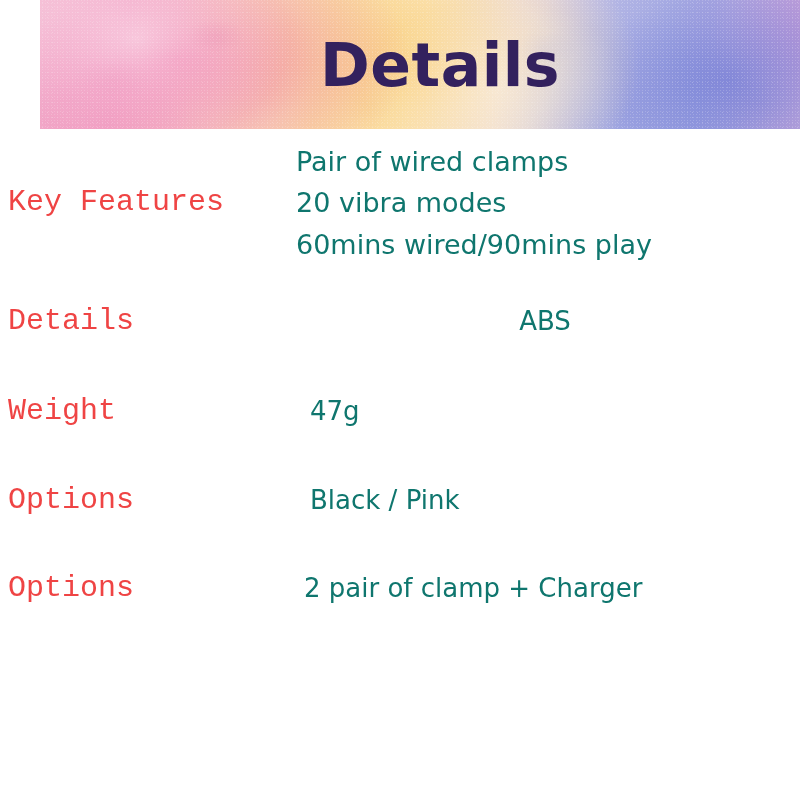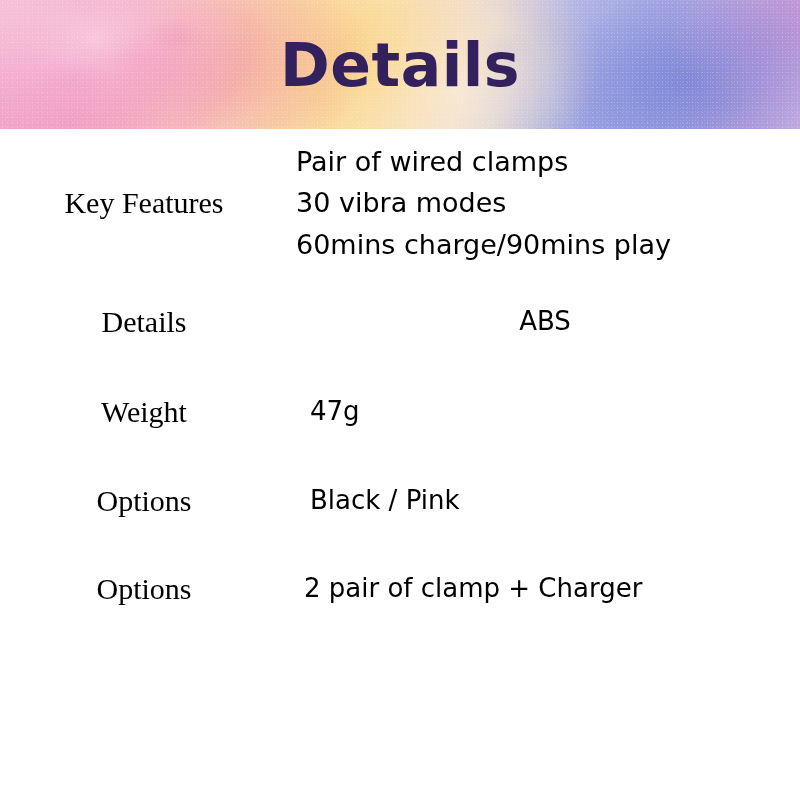--- a/index.html
+++ b/index.html
@@ -11,20 +11,21 @@
     background: #ffffff;
     font-family: "Liberation Sans", sans-serif;
     overflow: hidden;
   }
 
   .page {
     position: relative;
     width: 800px;
     height: 800px;
     background: #ffffff;
+    padding-left: 40px;
   }
 
   
   .banner {
     position: relative;
     width: 800px;
     height: 129px;
     overflow: hidden;
     background: #f6e9d8;
   }
@@ -110,35 +111,35 @@
     left: 0;
     width: 800px;
     border-collapse: collapse;
   }
 
   .spec-row { vertical-align: middle; }
 
   .spec-label {
     width: 292px;
     padding: 0 12px 0 8px;
-    text-align: center;
+    text-align: left;
     vertical-align: middle;
-    color: #000000;
-    font-family: Liberation Serif, serif;
+    color: #ef4444;
+    font-family: Liberation Mono, monospace;
     font-size: 30px;
     font-weight: 400;
     line-height: 1.18;
     white-space: nowrap;
   }
 
   .spec-value {
     padding: 0 6px 0 0;
     text-align: left;
     vertical-align: middle;
-    color: #000000;
+    color: #0f766e;
     font-family: "DejaVu Sans", sans-serif;
     font-size: 26px;
     font-weight: 400;
     line-height: 1.28;
   }
 
   .spec-value .vline { display: block; white-space: nowrap; }
 
   
   .row-key-features .spec-label { font-size: 30px; }
@@ -171,22 +172,22 @@
     <div class="banner-title">Details</div>
   </div>
 
   <table class="spec-table">
     <tbody>
 
       <tr class="spec-row row-key-features">
         <td class="spec-label">Key Features</td>
         <td class="spec-value">
           <span class="vline">Pair of wired clamps</span>
-          <span class="vline">30 vibra modes</span>
-          <span class="vline">60mins charge/90mins play</span>
+          <span class="vline">20 vibra modes</span>
+          <span class="vline">60mins wired/90mins play</span>
         </td>
       </tr>
 
       <tr class="spec-row row-material">
         <td class="spec-label">Details</td>
         <td class="spec-value">
           <span class="vline">ABS</span>
         </td>
       </tr>
 

